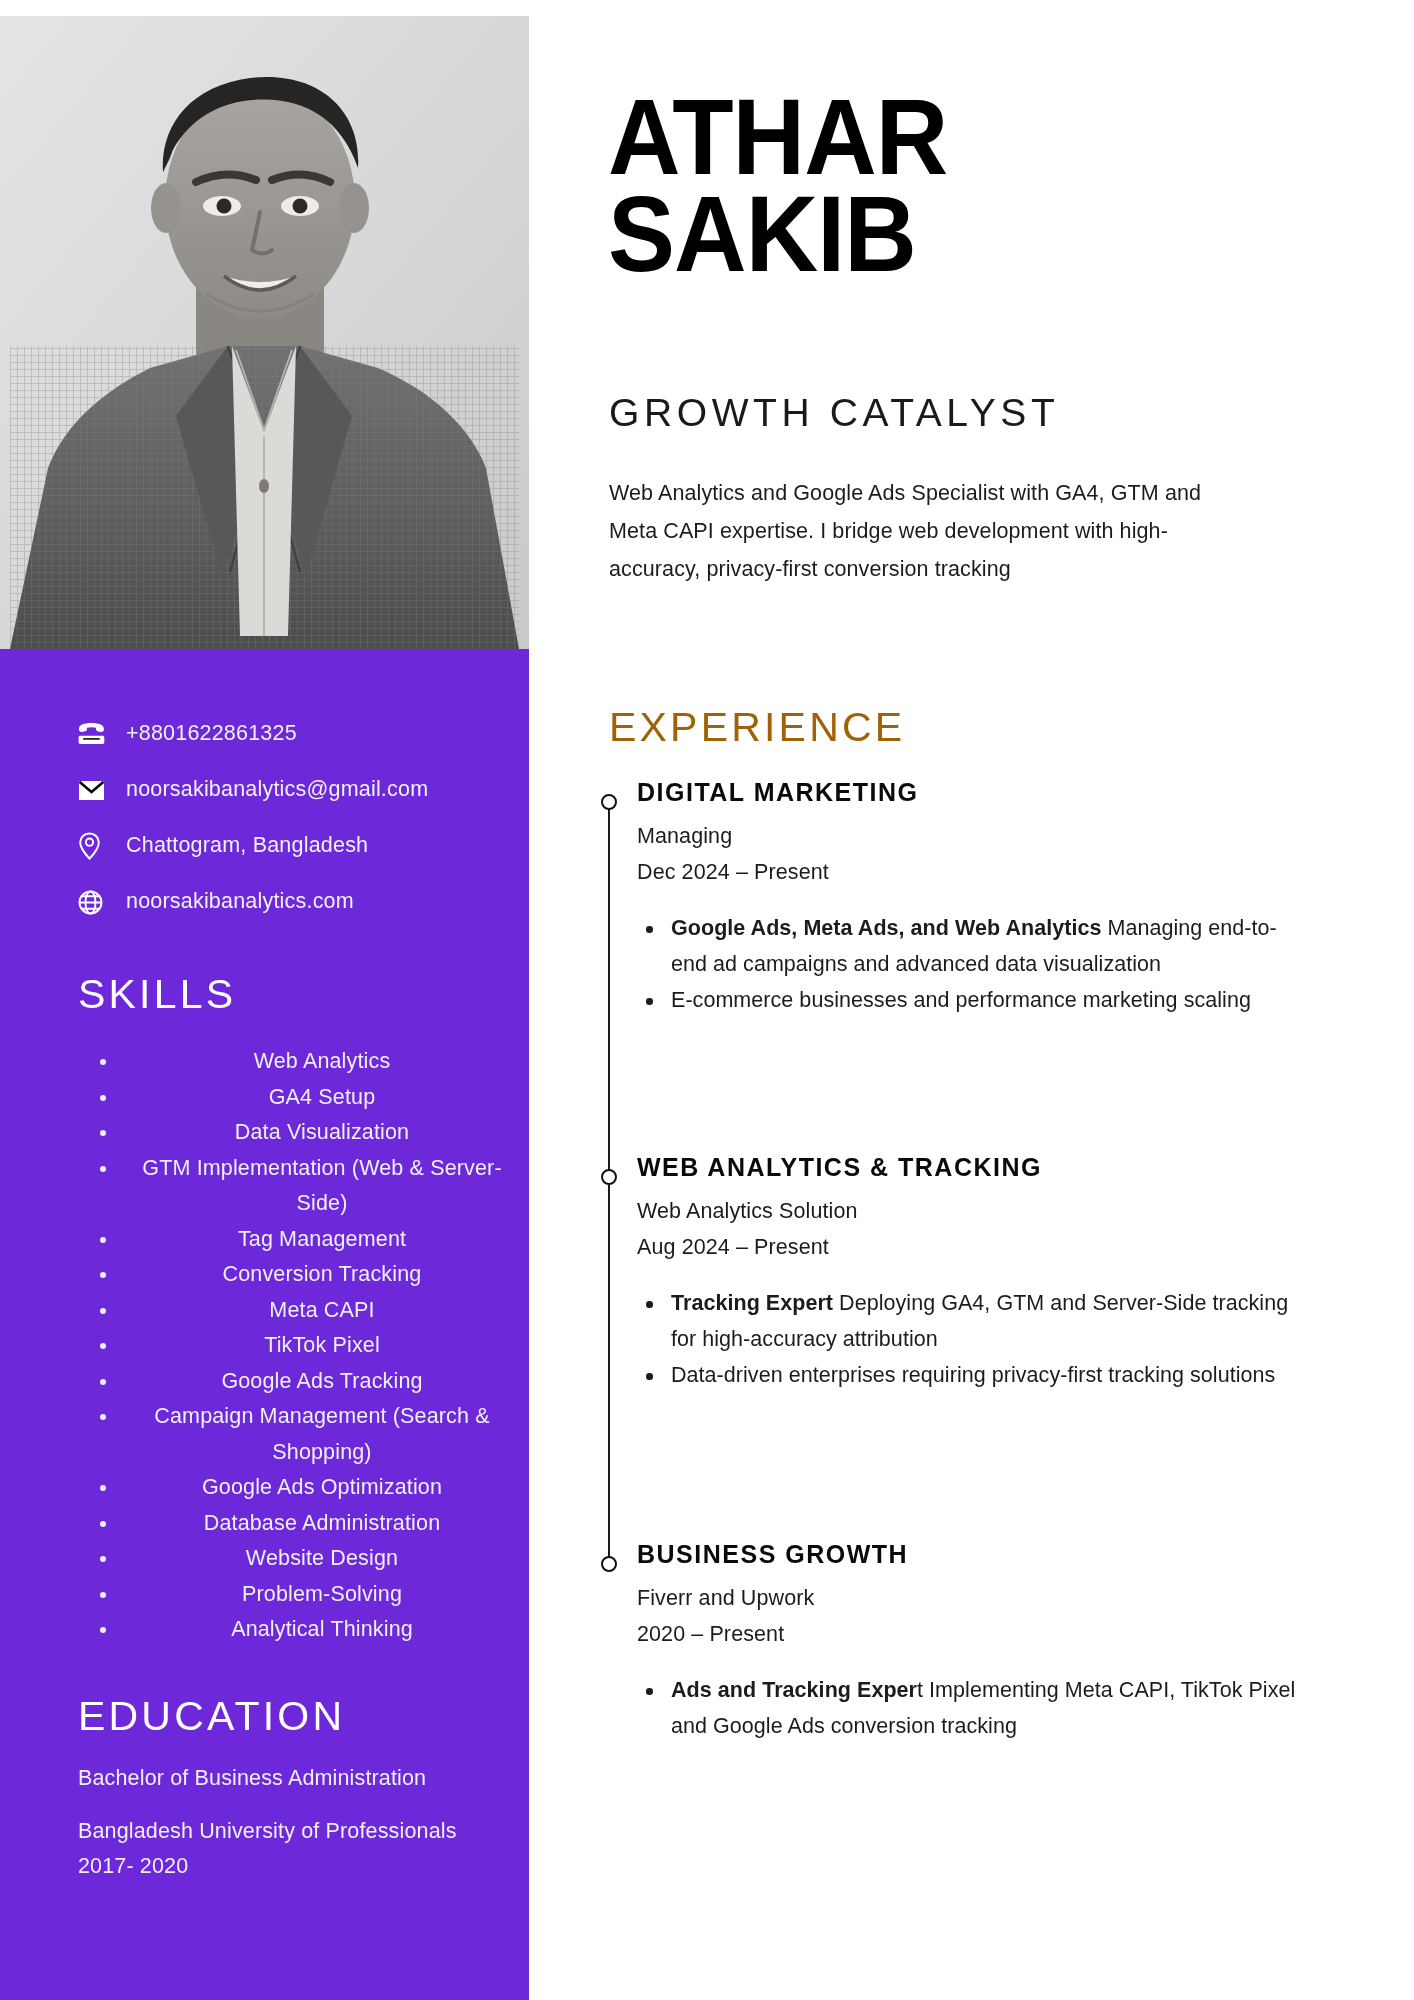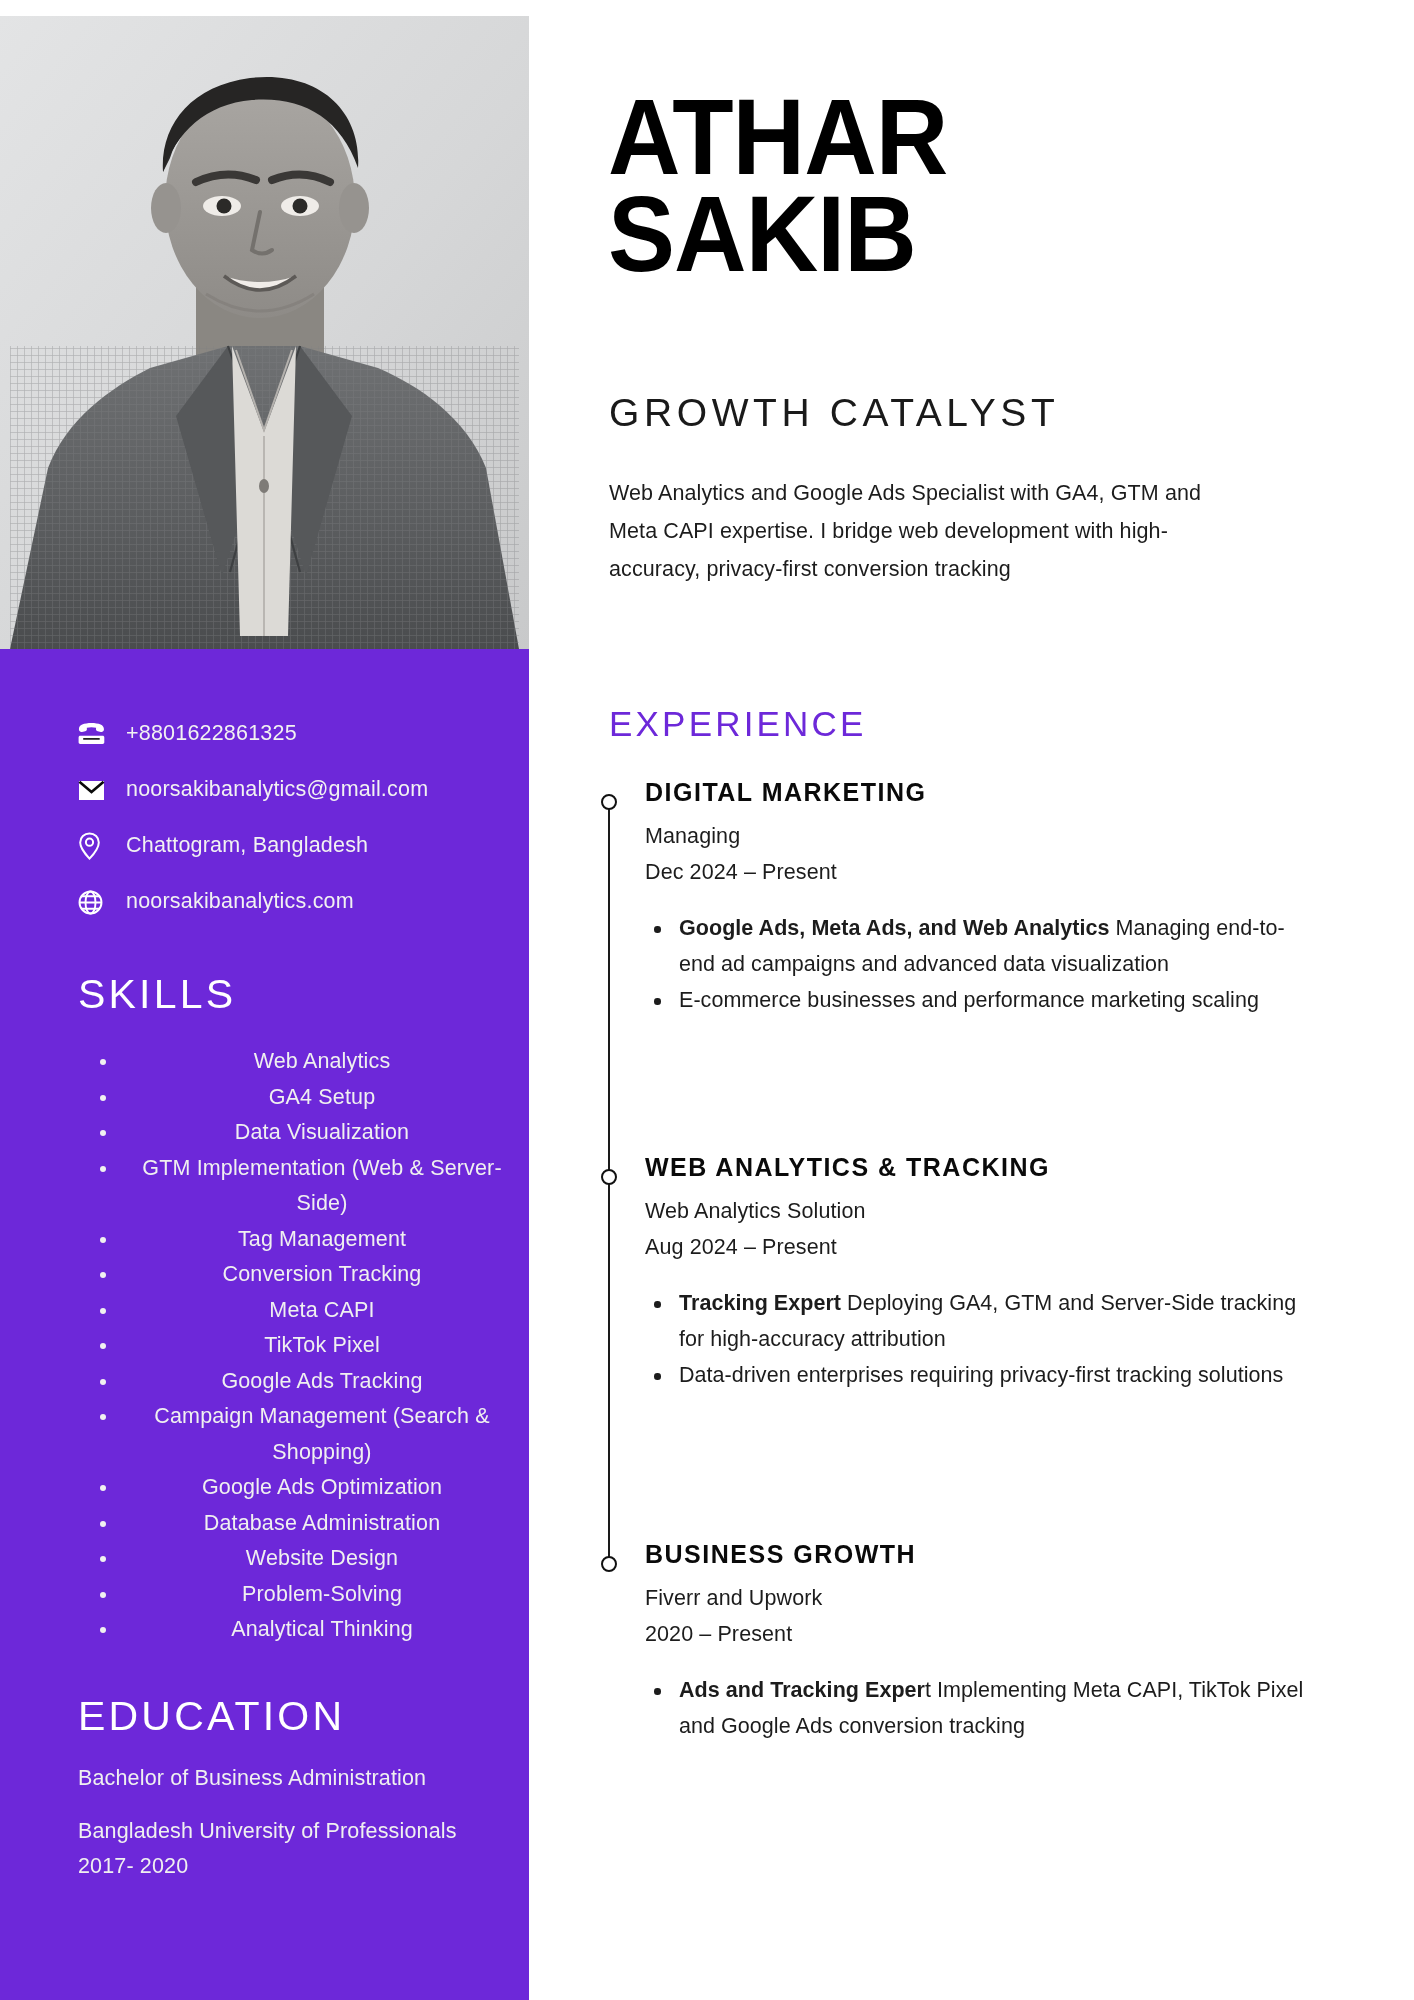--- a/index.html
+++ b/index.html
@@ -118,45 +118,45 @@
     position:absolute; left:80px; top:474px;
     width:640px;
     font-size:21.5px;
     line-height:38px;
     color:#1c1c1c;
     letter-spacing:0.1px;
   }
 
   .exp-heading {
     position:absolute; left:80px; top:704px;
-    font-size:35px;
+    font-size:41px;
     font-weight:400;
     letter-spacing:3.2px;
-    color:#6d28d9;
+    color:#a16207;
   }
 
   
   .timeline-line {
     position:absolute;
     left:79px;
     top:800px;
     width:1.6px;
     height:765px;
     background:#1a1a1a;
   }
   .tl-dot {
     position:absolute;
     left:72px;
     width:16px; height:16px;
     border:2.4px solid #111;
     border-radius:50%;
     background:#fff;
   }
 
-  .exp-entry { position:absolute; left:116px; width:660px; }
+  .exp-entry { position:absolute; left:108px; width:660px; }
   .exp-role {
     font-size:25px;
     font-weight:700;
     letter-spacing:1.5px;
     color:#0a0a0a;
     margin-bottom:11px;
   }
   .exp-company, .exp-dates {
     font-size:21.5px;
     line-height:36px;

